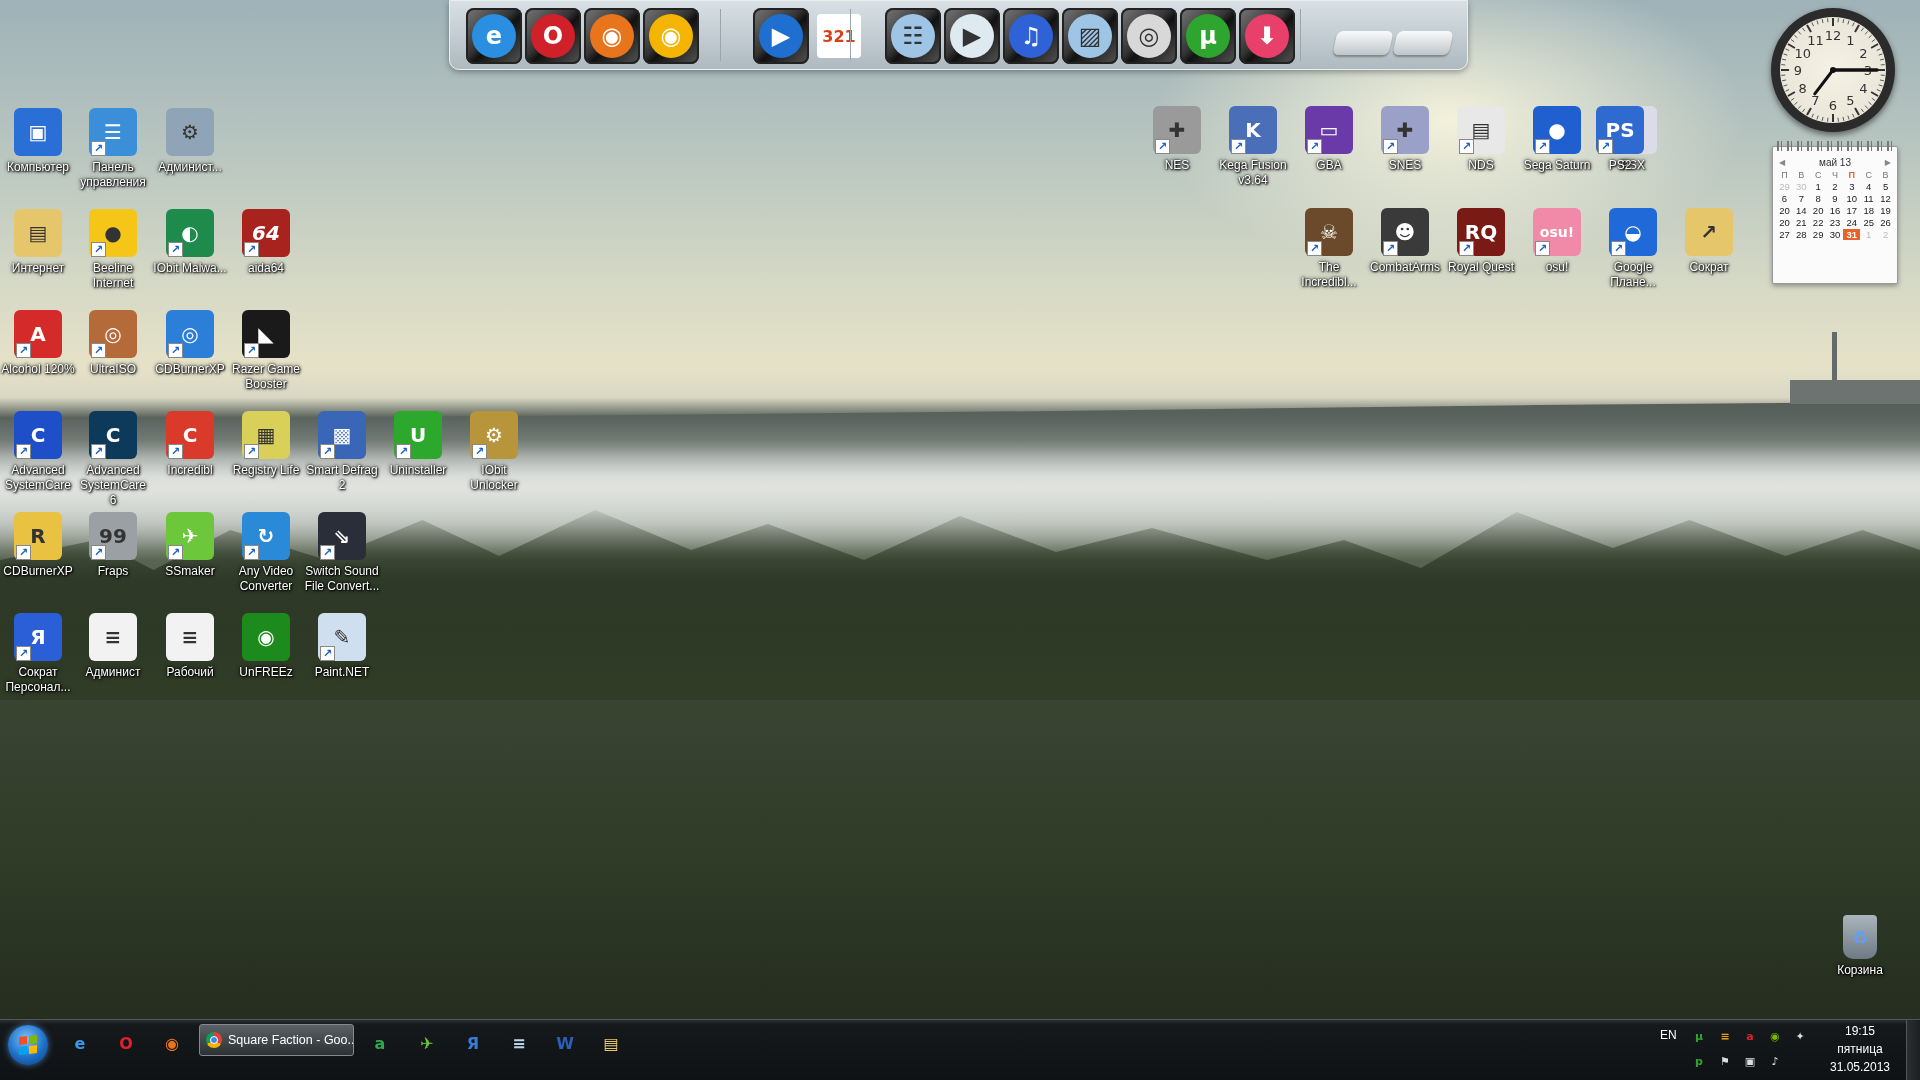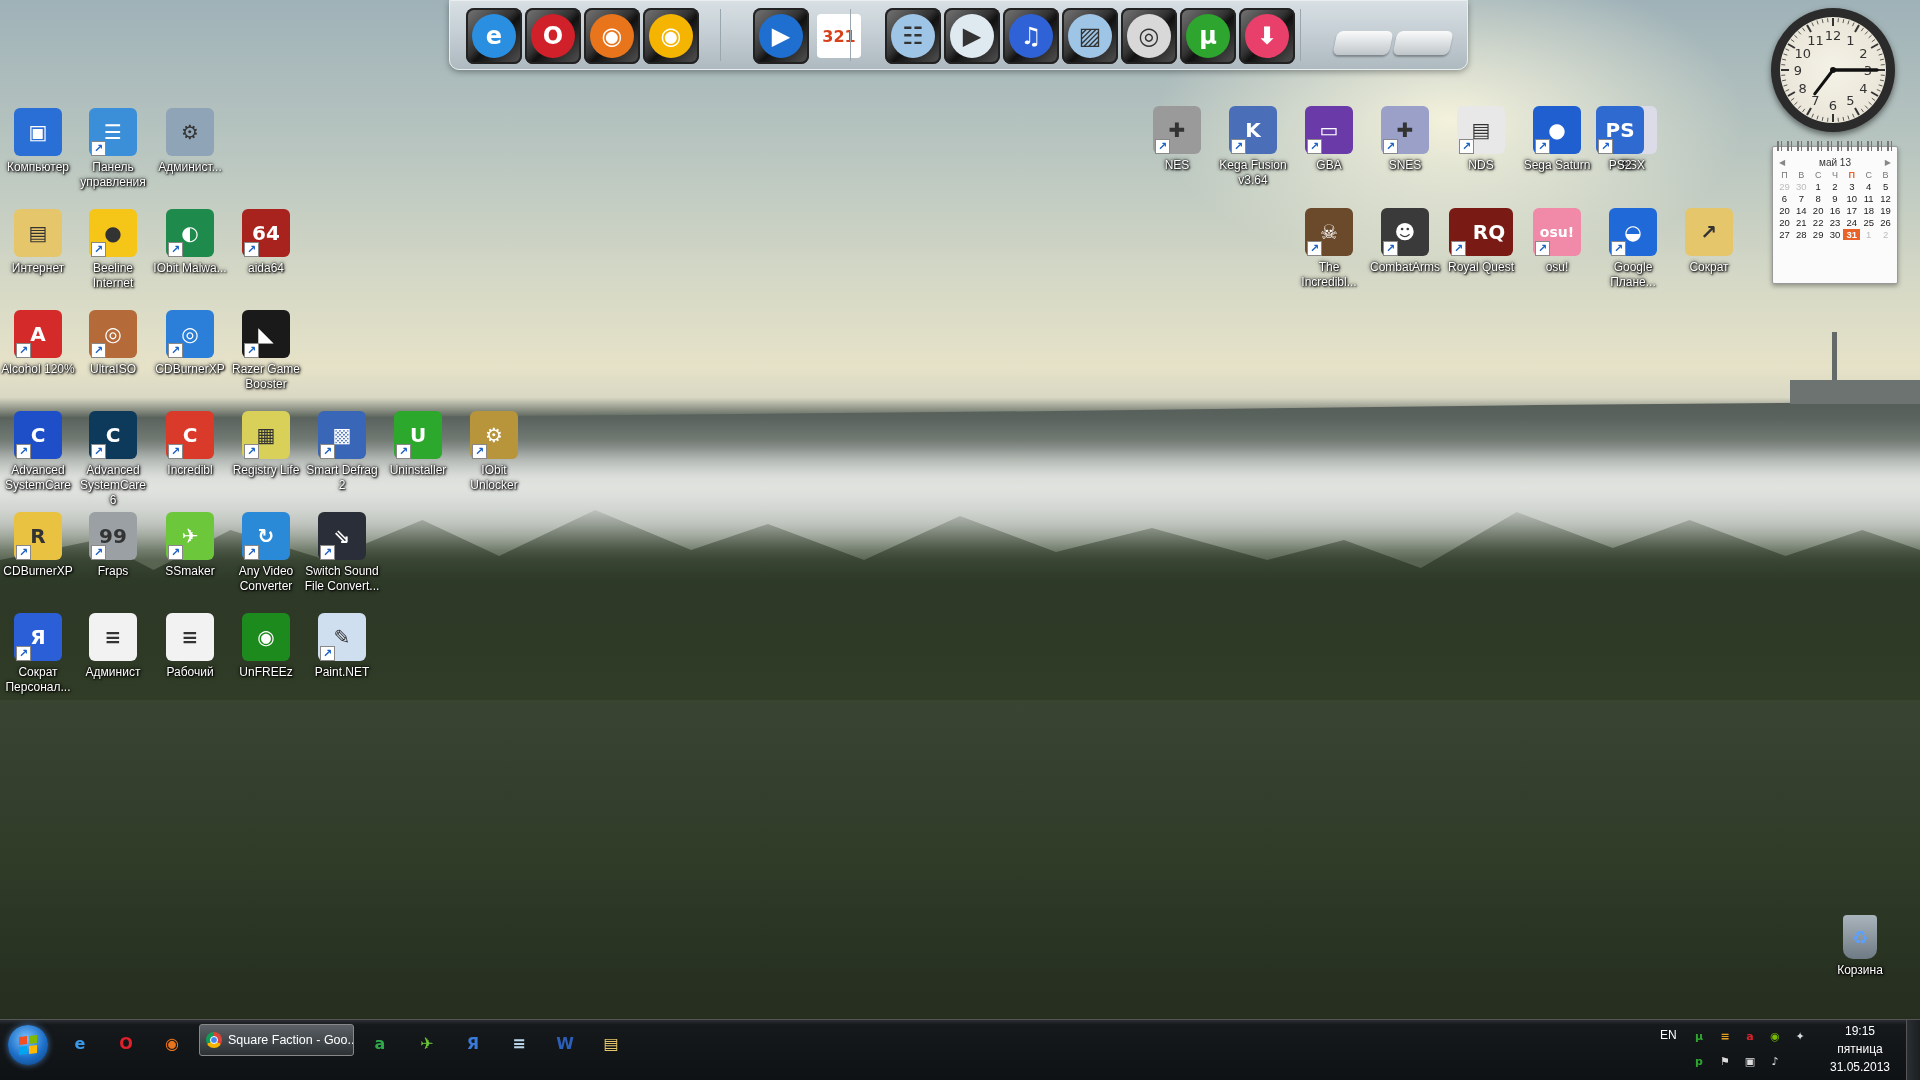--- a/index.html
+++ b/index.html
@@ -150,21 +150,21 @@
         <div class="lbl">Beeline Internet</div>
       </div>
       <div class="icon" style="left: 152px; top: 209px;">
         <div class="img" style="background: rgb(30, 138, 76);">
           <span>◐</span>
           <span class="sc">↗</span>
         </div>
         <div class="lbl">IObit Malwa...</div>
       </div>
       <div class="icon" style="left: 228px; top: 209px;">
-        <div class="img" style="background: rgb(168, 34, 30);">
+        <div class="img" style="background: rgb(168, 34, 30); font-style: italic;">
           <span>64</span>
           <span class="sc">↗</span>
         </div>
         <div class="lbl">aida64</div>
       </div>
       <div class="icon" style="left: 0px; top: 310px;">
         <div class="img" style="background: rgb(212, 42, 42);">
           <span>A</span>
           <span class="sc">↗</span>
         </div>
@@ -373,21 +373,21 @@
         <div class="lbl">The Incredibl...</div>
       </div>
       <div class="icon" style="left: 1367px; top: 208px;">
         <div class="img" style="background: rgb(58, 58, 58);">
           <span>☻</span>
           <span class="sc">↗</span>
         </div>
         <div class="lbl">CombatArms</div>
       </div>
       <div class="icon" style="left: 1443px; top: 208px;">
-        <div class="img" style="background: rgb(122, 26, 20); padding-left: 16px;">
+        <div class="img" style="background: rgb(122, 26, 20);">
           <span>RQ</span>
           <span class="sc">↗</span>
         </div>
         <div class="lbl">Royal Quest</div>
       </div>
       <div class="icon" style="left: 1519px; top: 208px;">
         <div class="img" style="background: rgb(240, 138, 168); font-size: 14px;">
           <span>osu!</span>
           <span class="sc">↗</span>
         </div>

